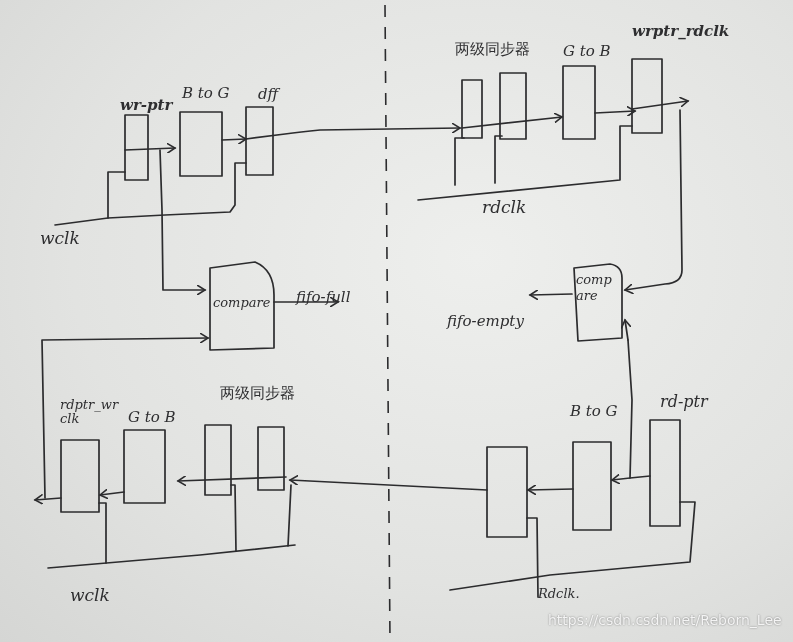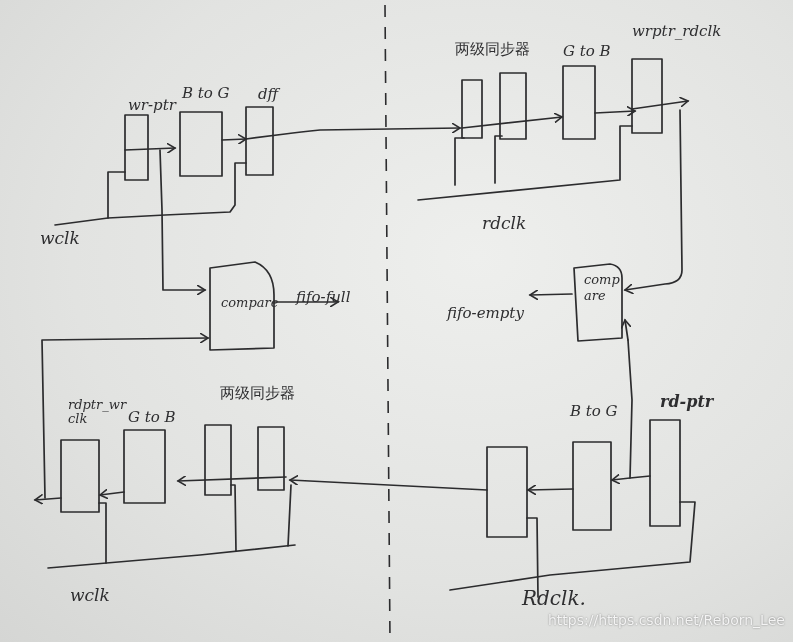--- a/index.html
+++ b/index.html
@@ -2,21 +2,21 @@
 <html><head>
 <meta charset="utf-8">
 <style>
   html, body { margin:0; padding:0; }
   body { width:793px; height:642px; overflow:hidden; background:#e4e5e3; }
   #canvas { position:absolute; left:0; top:0; width:793px; height:642px;
     background: radial-gradient(ellipse at 60% 40%, #eeefed 0%, #e2e3e1 60%, #d5d6d4 100%); }
   svg { position:absolute; left:0; top:0; }
   .ink { stroke:#2c2c2e; stroke-width:1.7; fill:none; stroke-linecap:round; stroke-linejoin:round; }
   .lbl { position:absolute; font-family:"DejaVu Serif", serif; font-style:italic; color:#2e2e30; font-size:15px; white-space:nowrap; }
-  .small { font-size:13px;padding-left:8px; }
+  .small { font-size:13px; }
   .wm { position:absolute; left:548px; top:612px; font-family:"DejaVu Sans", sans-serif; font-size:14px; color:#f4f4f4; text-shadow:0 0 2px #777; }
 </style>
 </head>
 <body>
 
 <div id="canvas">
 <svg width="793" height="642" viewBox="0 0 793 642">
   <defs>
     <marker id="arr" markerWidth="10" markerHeight="10" refX="8" refY="5" orient="auto" markerUnits="userSpaceOnUse">
       <path d="M0,0 L8,5 L0,10" fill="none" stroke="#2c2c2e" stroke-width="1.6"></path>
@@ -76,36 +76,36 @@
   <rect class="ink" x="61" y="440" width="38" height="72"></rect>
   <line class="ink" x1="61" y1="498" x2="35" y2="500" marker-end="url(#arr)"></line>
   <path class="ink" d="M45,498 L42,340 L208,338" marker-end="url(#arr)"></path>
 
   <path class="ink" d="M48,568 L200,555 L295,545"></path>
   <path class="ink" d="M106,563 L106,503 L99,503"></path>
   <path class="ink" d="M236,551 L235,485 L231,485"></path>
   <path class="ink" d="M288,546 L291,485"></path>
 </svg>
 
-<div class="lbl" style="left:128px;top:96px;">wr-ptr</div>
+<div class="lbl" style="left:120px;top:96px;font-weight:bold;">wr-ptr</div>
 <div class="lbl" style="left:182px;top:84px;">B to G</div>
 <div class="lbl" style="left:258px;top:85px;text-align:right;">dff</div>
 <div class="lbl" style="left:40px;top:228px;font-size:17px;">wclk</div>
 <div class="lbl small" style="left:213px;top:295px;">compare</div>
 <div class="lbl" style="left:296px;top:288px;">fifo-full</div>
 
 <div class="lbl" style="left:455px;top:40px;font-style:normal;">两级同步器</div>
 <div class="lbl" style="left:563px;top:42px;">G to B</div>
-<div class="lbl" style="left:632px;top:22px;">wrptr_rdclk</div>
-<div class="lbl" style="left:482px;top:213px;font-size:17px;">rdclk</div>
+<div class="lbl" style="left:632px;top:22px;font-weight:bold;">wrptr_rdclk</div>
+<div class="lbl" style="left:482px;top:197px;font-size:17px;">rdclk</div>
 <div class="lbl small" style="left:576px;top:272px;width:42px;white-space:normal;word-break:break-all;line-height:16px;">compare</div>
-<div class="lbl" style="left:447px;top:304px;">fifo-empty</div>
+<div class="lbl" style="left:447px;top:312px;">fifo-empty</div>
 <div class="lbl" style="left:570px;top:402px;">B to G</div>
-<div class="lbl" style="left:660px;top:392px;font-size:16px;font-weight:bold;">rd-ptr</div>
-<div class="lbl" style="left:522px;top:586px;font-size:20px;">Rdclk.</div>
+<div class="lbl" style="left:660px;top:392px;font-size:16px;">rd-ptr</div>
+<div class="lbl" style="left:538px;top:586px;font-size:13px;">Rdclk.</div>
 
 <div class="lbl small" style="left:60px;top:398px;width:60px;white-space:normal;word-break:break-all;line-height:14px;">rdptr_wrclk</div>
 <div class="lbl" style="left:128px;top:408px;">G to B</div>
 <div class="lbl" style="left:220px;top:384px;font-style:normal;">两级同步器</div>
 <div class="lbl" style="left:70px;top:585px;font-size:17px;">wclk</div>
 
-<div class="wm">https://https.csdn.net/Reborn_Lee</div>
+<div class="wm">https://csdn.csdn.net/Reborn_Lee</div>
 </div>
 
 </body></html>

